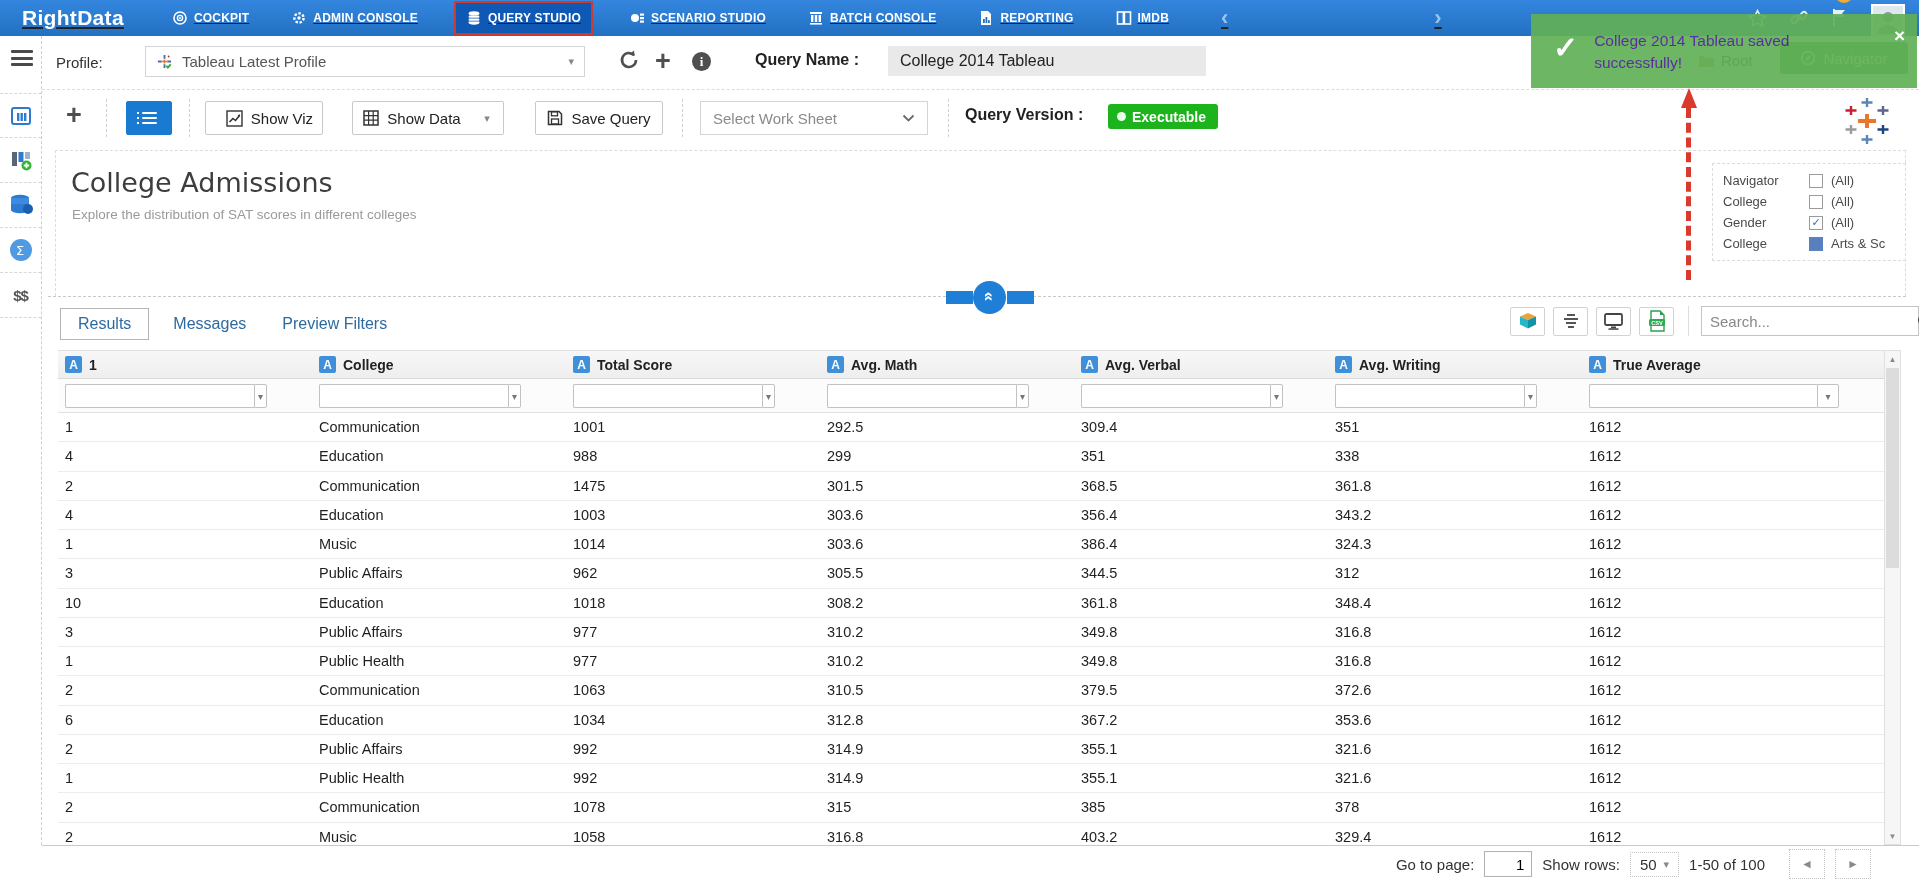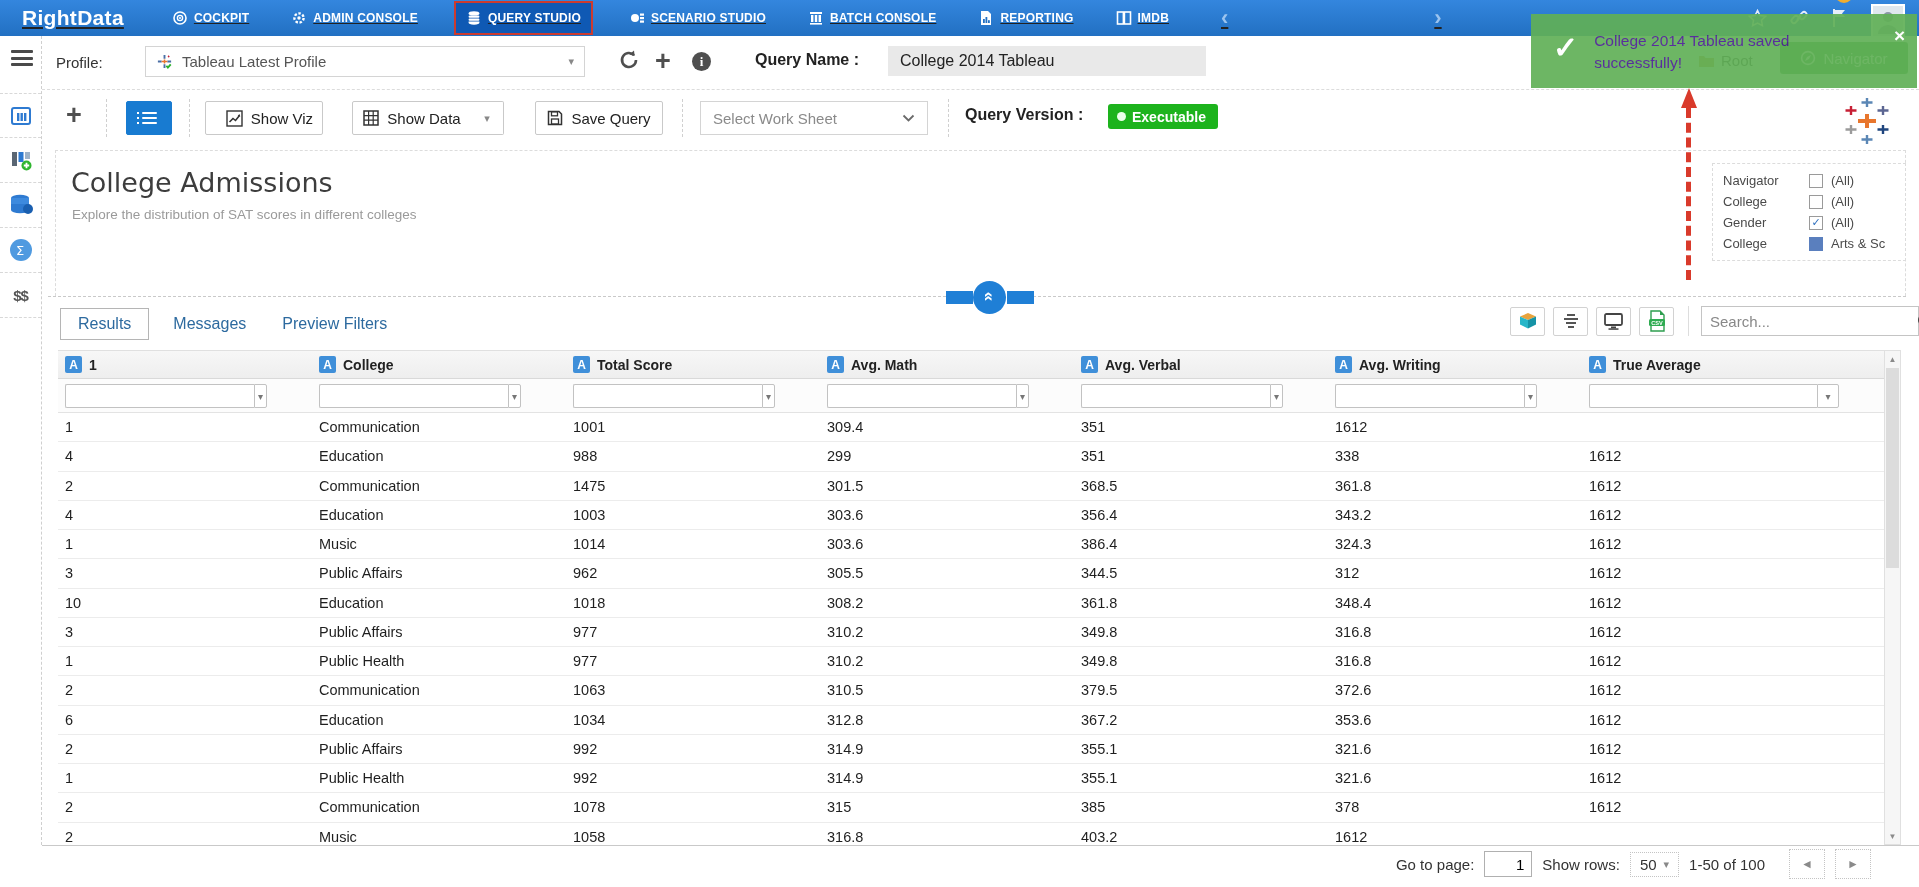--- a/index.html
+++ b/index.html
@@ -543,20 +543,21 @@
     <div class="f-cell">
         <input class="fin" style="">
         <span class="fcaret">▾</span>
       </div>
   </div>
   <div>
   <div class="cols t-row">
     <div class="t-cell">1</div>
     <div class="t-cell">Communication</div>
     <div class="t-cell">1001</div>
+    <div class="t-cell">292.5</div>
     <div class="t-cell">309.4</div>
     <div class="t-cell">351</div>
     <div class="t-cell">1612</div>
   </div>
 
   <div class="cols t-row">
     <div class="t-cell">4</div>
     <div class="t-cell">Education</div>
     <div class="t-cell">988</div>
     <div class="t-cell">299</div>
@@ -684,20 +685,21 @@
     <div class="t-cell">378</div>
     <div class="t-cell">1612</div>
   </div>
 
   <div class="cols t-row">
     <div class="t-cell">2</div>
     <div class="t-cell">Music</div>
     <div class="t-cell">1058</div>
     <div class="t-cell">316.8</div>
     <div class="t-cell">403.2</div>
+    <div class="t-cell">329.4</div>
     <div class="t-cell">1612</div>
   </div>
 </div>
 </section>
 
 <div class="vscroll">
   <div class="vs-arrow">▲</div>
   <div class="vs-thumb"></div>
   <div class="vs-arrow vs-down">▼</div>
 </div>

